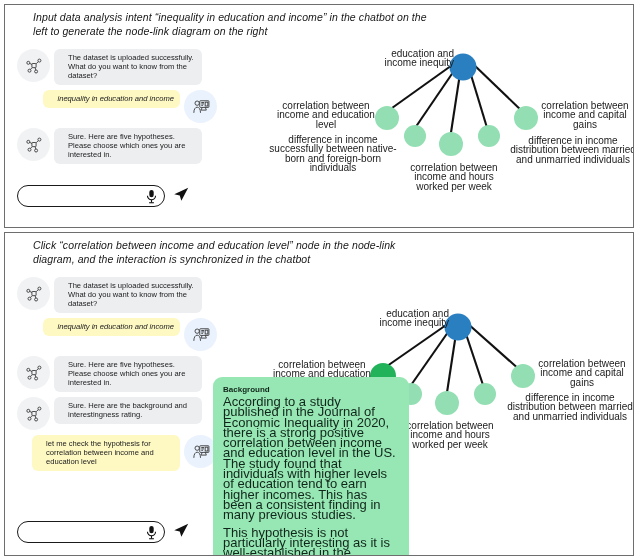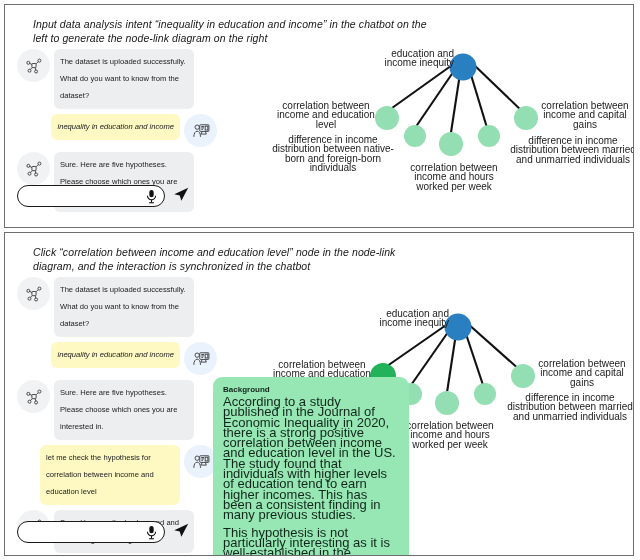--- a/index.html
+++ b/index.html
@@ -27,21 +27,21 @@
     background: #ffffff;
     box-sizing: border-box;
     overflow: hidden;
   }
   #panel-top { top: 4px; height: 224px; }
   #panel-bottom { top: 232px; height: 324px; }
 
   .caption {
     position: absolute;
     left: 28px;
-    top: 12px;
+    top: 5px;
     width: 400px;
     font-style: italic;
     font-size: 10.5px;
     line-height: 14px;
     color: #171717;
     letter-spacing: 0.1px;
   }
 
   
   .chat {
@@ -61,23 +61,23 @@
     min-width: 33px;
     border-radius: 50%;
     background: #f1f2f4;
     display: flex;
     align-items: center;
     justify-content: center;
   }
   .avatar.user-av { background: #eaf2fd; }
   .bubble {
     border-radius: 6px;
-    padding: 4px 6px 5px 6px;
+    padding: 4px 6px 5px 14px;
     font-size: 7.6px;
-    line-height: 17px;
+    line-height: 9px;
     max-width: 128px;
     color: #202020;
   }
   .bubble.bot {
     background: #eceef0;
     margin-left: 4px;
   }
   .bubble.user {
     background: #fef9c3;
     margin-right: 4px;
@@ -231,21 +231,21 @@
         <circle cx="382" cy="113" r="12" fill="#93dfb3"></circle>
         <circle cx="410" cy="131" r="11" fill="#93dfb3"></circle>
         <circle cx="446" cy="139" r="12" fill="#93dfb3"></circle>
         <circle cx="484" cy="131" r="11" fill="#93dfb3"></circle>
         <circle cx="521" cy="113" r="12" fill="#93dfb3"></circle>
         <circle cx="458" cy="62" r="13.5" fill="#2a7fc1"></circle>
       </svg>
 
       <div class="nodelabel" style="left:367px; top:44px; width:82px; text-align:right;">education and income inequity</div>
       <div class="nodelabel" style="left:268px; top:96px; width:106px;">correlation between income and education level</div>
-      <div class="nodelabel" style="left:264px; top:130px; width:128px;">difference in income distribution between native-born and foreign-born individuals</div>
+      <div class="nodelabel" style="left:264px; top:130px; width:128px;">difference in income successfully between native-born and foreign-born individuals</div>
       <div class="nodelabel" style="left:404px; top:158px; width:90px;">correlation between income and hours worked per week</div>
       <div class="nodelabel" style="left:528px; top:96px; width:104px;">correlation between income and capital gains</div>
       <div class="nodelabel" style="left:504px; top:131px; width:128px;">difference in income distribution between married and unmarried individuals</div>
     </div>
   </section>
 
   <section class="panel" id="panel-bottom">
 
     <div class="caption">Click “correlation between income and education level” node in the node-link diagram, and the interaction is synchronized in the chatbot</div>
 
@@ -292,50 +292,50 @@
                 <circle cx="5.2" cy="8.2" r="1.8"></circle>
               <circle cx="6.6" cy="17.6" r="1.8"></circle>
                 <circle cx="14.5" cy="18.6" r="1.8"></circle>
               <path d="M14.5 9.4 L17 6.9 M9.5 10.2 L7 8.9 M9.8 14 L7.6 16.2 M13.3 14 L14.2 16.8"></path>
             </g>
           </svg>
         </div>
         <div class="bubble bot">Sure. Here are five hypotheses. Please choose which ones you are interested in.</div>
       </div>
 
+      <div class="msg-row">
+        <div class="avatar">
+          <svg width="20" height="20" viewBox="0 0 24 24">
+            <g fill="none" stroke="#3d3d3d" stroke-width="1.1">
+              <rect x="9.5" y="9" width="5" height="5" rx="0.6"></rect>
+              <circle cx="18.5" cy="5.5" r="1.8"></circle>
+                <circle cx="5.2" cy="8.2" r="1.8"></circle>
+              <circle cx="6.6" cy="17.6" r="1.8"></circle>
+                <circle cx="14.5" cy="18.6" r="1.8"></circle>
+              <path d="M14.5 9.4 L17 6.9 M9.5 10.2 L7 8.9 M9.8 14 L7.6 16.2 M13.3 14 L14.2 16.8"></path>
+            </g>
+          </svg>
+        </div>
+        <div class="bubble bot">Sure. Here are the background and interestingness rating.</div>
+      </div>
+
       <div class="msg-row user">
         <div class="bubble user plain">let me check the hypothesis for correlation between income and education level</div>
         <div class="avatar user-av">
           <svg width="20" height="20" viewBox="0 0 24 24">
             <g fill="none" stroke="#3d3d3d" stroke-width="1.1">
               <circle cx="7.4" cy="7.4" r="2.6"></circle>
               <path d="M3.4 19 C3.4 14.6 5.2 12.2 7.4 12.2 C9.6 12.2 11.4 14.6 11.4 19"></path>
               <rect x="10.5" y="4.5" width="11" height="8" rx="0.8"></rect>
               <path d="M12.3 6.6 h3.4 M12.3 8.3 h3.4 M12.3 10 h2.2"></path>
               <rect x="17" y="6.2" width="3.2" height="4.6"></rect>
               <path d="M13.5 12.5 l-1.6 3.2 h6.5 l-1.2-3.2"></path>
             </g>
           </svg>
         </div>
-      </div>
-
-      <div class="msg-row">
-        <div class="avatar">
-          <svg width="20" height="20" viewBox="0 0 24 24">
-            <g fill="none" stroke="#3d3d3d" stroke-width="1.1">
-              <rect x="9.5" y="9" width="5" height="5" rx="0.6"></rect>
-              <circle cx="18.5" cy="5.5" r="1.8"></circle>
-                <circle cx="5.2" cy="8.2" r="1.8"></circle>
-              <circle cx="6.6" cy="17.6" r="1.8"></circle>
-                <circle cx="14.5" cy="18.6" r="1.8"></circle>
-              <path d="M14.5 9.4 L17 6.9 M9.5 10.2 L7 8.9 M9.8 14 L7.6 16.2 M13.3 14 L14.2 16.8"></path>
-            </g>
-          </svg>
-        </div>
-        <div class="bubble bot">Sure. Here are the background and interestingness rating.</div>
       </div>
     </div>
 
     <div class="inputbar" style="top:288px;">
       <div class="textbox">
         <svg width="11" height="15" viewBox="0 0 12 16">
           <rect x="3.6" y="0.8" width="4.8" height="8" rx="2.4" fill="#111"></rect>
           <path d="M1.6 7.2 a4.4 4.4 0 0 0 8.8 0" fill="none" stroke="#111" stroke-width="1.2"></path>
           <path d="M6 11.6 v3" stroke="#111" stroke-width="1.2"></path>
           <path d="M3.4 14.8 h5.2" stroke="#111" stroke-width="1.2"></path>

